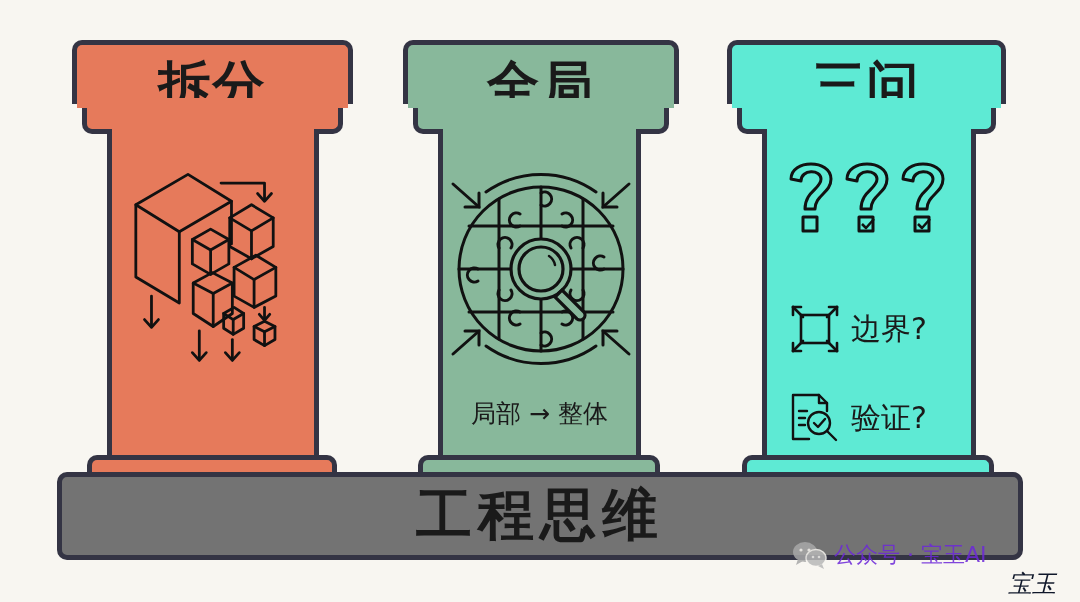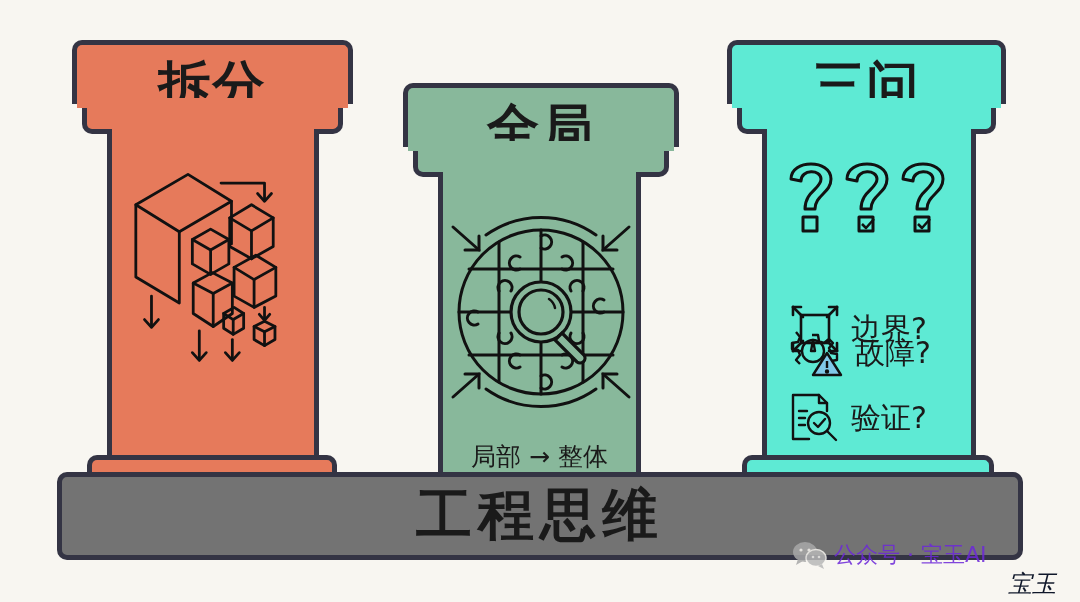--- a/index.html
+++ b/index.html
@@ -19,21 +19,21 @@
       font-size: 52px; font-weight: bold; letter-spacing: 2px;
     }
     .capital-low {
       height: 30px;
       border-top: none;
       border-radius: 0 0 10px 10px;
     }
     .shaft { border-top: none; border-bottom: none; }
     .base { border-radius: 10px 10px 0 0; border-bottom: none; height: 22px; }
     .red { background: #e67a5b; }
-    .green { background: #88b89b; margin-top: 43px; }
+    .green { background: #88b89b; }
     .blue { background: #5eead4; }
     .orange { background: #737373; text-align: right; }
     .caption {
       position: absolute; left: 0; right: 0;
       text-align: center; font-size: 25px; white-space: nowrap;
     }
     .q-row {
       position: absolute; display: flex; align-items: center; gap: 10px;
       font-size: 30px;
     }
@@ -207,31 +207,20 @@
         <path d="M4 48 L14 38"></path>
           <path d="M4 48 L4 40"></path>
           <path d="M4 48 L12 48"></path>
         <path d="M48 48 L38 38"></path>
           <path d="M48 48 L48 40"></path>
           <path d="M48 48 L40 48"></path>
       </svg>
       <span>边界?</span>
     </div>
 
-    <div class="q-row" style="left:22px; top:198px;">
-      <svg width="56" height="52" viewBox="0 0 56 52" fill="none" stroke="#111" stroke-width="2.4" stroke-linejoin="round">
-        <path d="M20 4 L26 4 L27 10 L32 12 L37 8 L41 12 L37 17 L39 22 L45 23 L45 29 L39 30 M8 33 L4 29 L8 24 L6 19 L0 18 L0 12 L6 11 L8 6 L4 1" transform="translate(3,4)"></path>
-        <circle cx="24" cy="24" r="11"></circle>
-        <path d="M24 13 L22 24 L26 24 Z"></path>
-        <path d="M38 26 L52 48 L24 48 Z" fill="#80c9e8"></path>
-        <path d="M38 34 L38 41"></path>
-          <circle cx="38" cy="44.5" r="1" fill="#111"></circle>
-      </svg>
-      <span>故障?</span>
-    </div>
 
     <div class="q-row" style="left:22px; top:262px;">
       <svg width="52" height="54" viewBox="0 0 52 54" fill="none" stroke="#111" stroke-width="2.4" stroke-linejoin="round" stroke-linecap="round">
         <path d="M4 4 L30 4 L38 12 L38 20 M20 48 L4 48 Z M4 4 L4 48"></path>
         <path d="M30 4 L30 12 L38 12"></path>
         <path d="M10 20 L18 20"></path>
           <path d="M10 27 L16 27"></path>
           <path d="M10 34 L16 34"></path>
         <circle cx="30" cy="32" r="11"></circle>
         <path d="M25 32 L29 36 L36 28"></path>

